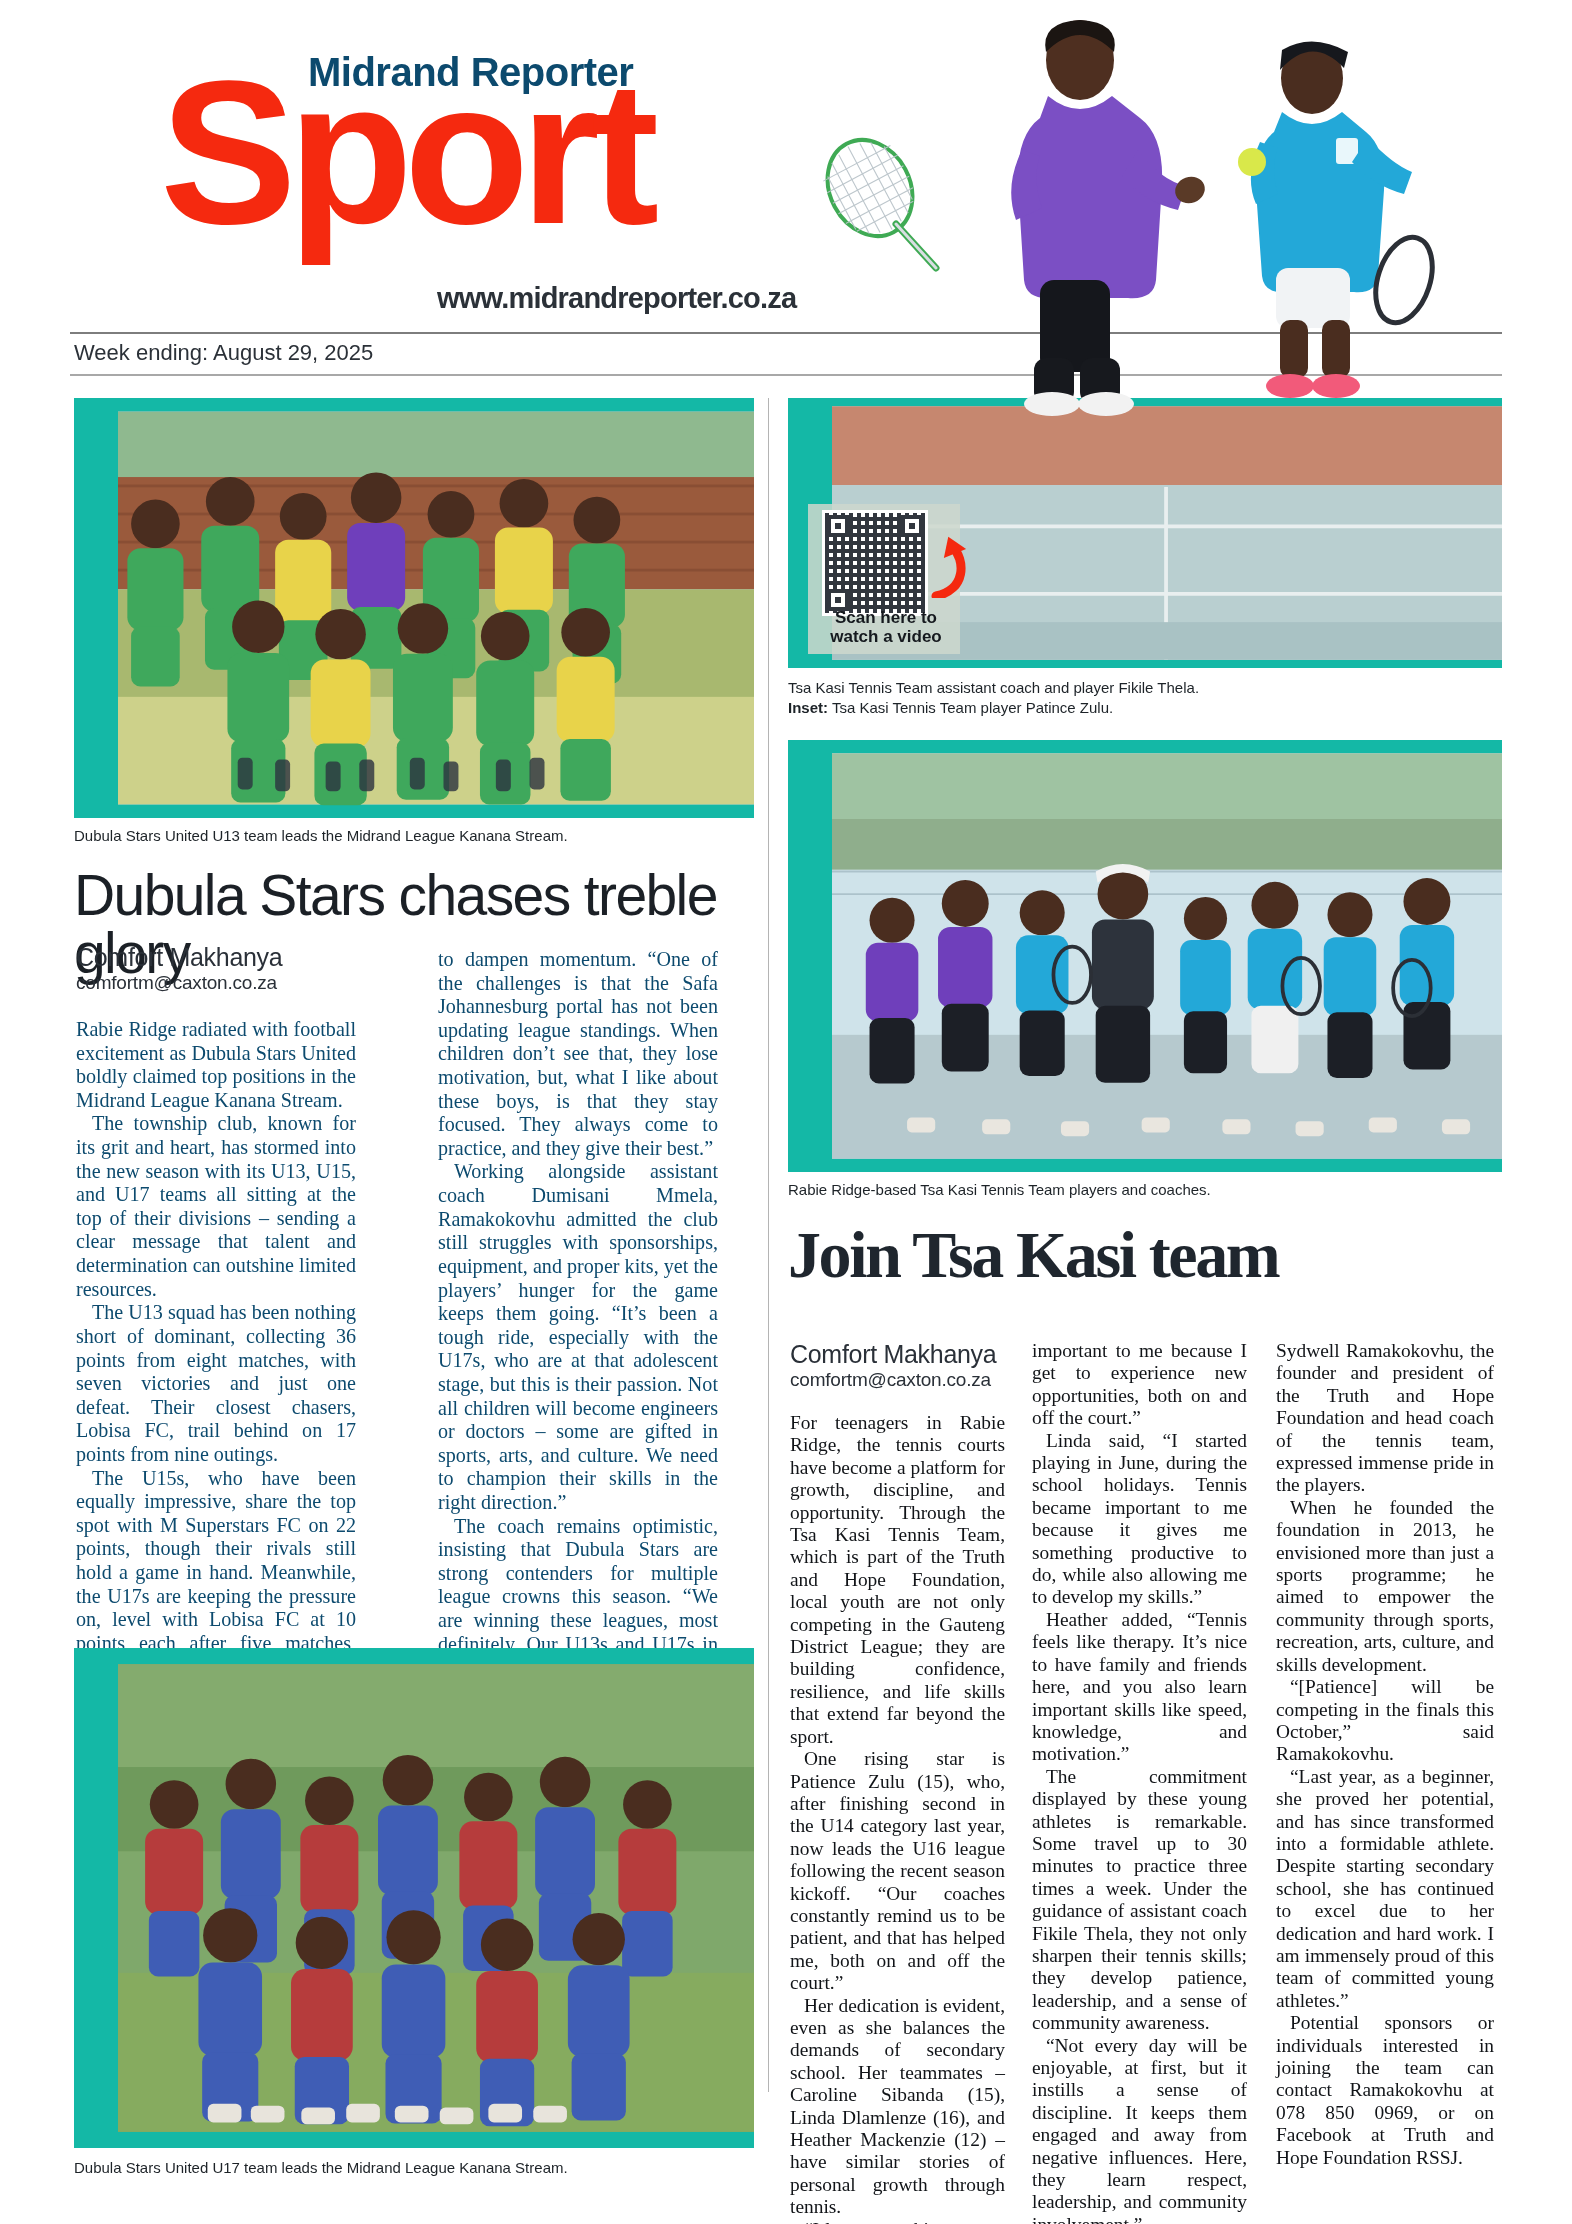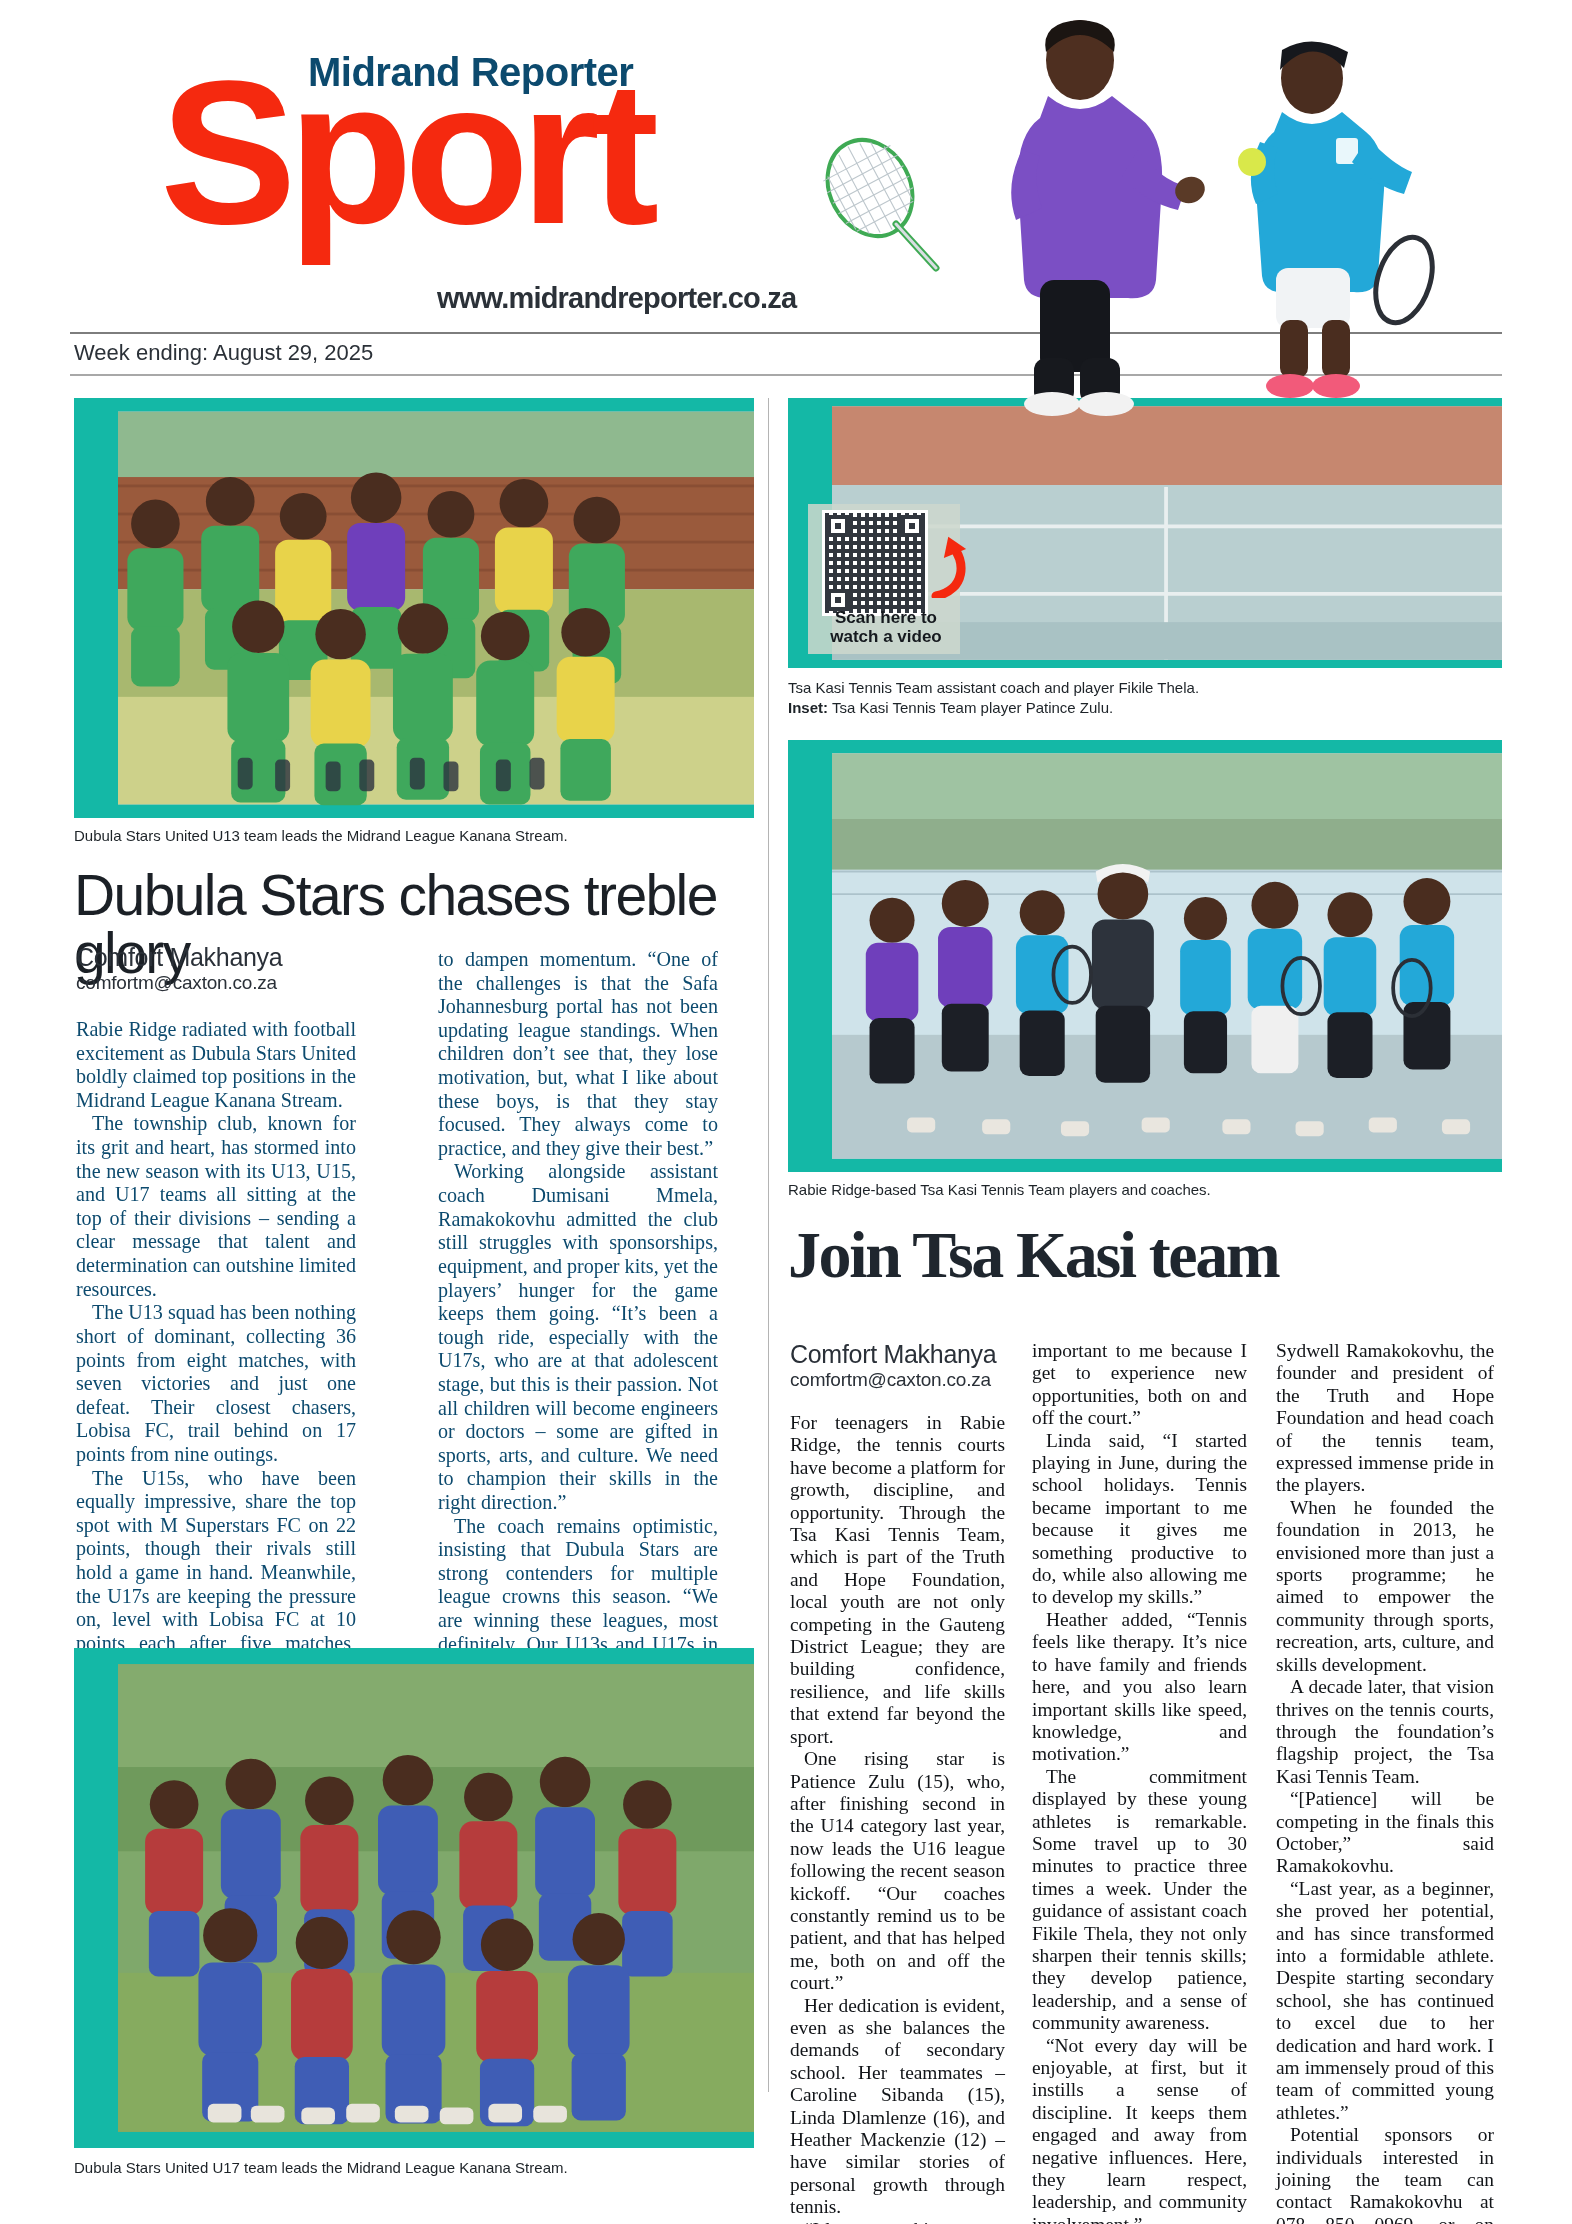--- a/index.html
+++ b/index.html
@@ -622,19 +622,18 @@
   <div class="bodycol-sm" id="tn-col2" style="left:1032px; top:1340px; width:215px;">
       <p class="first">important to me because I get to experience new opportunities, both on and off the court.”</p>
       <p>Linda said, “I started playing in June, during the school holidays. Tennis became important to me because it gives me something productive to do, while also allowing me to develop my skills.”</p>
       <p>Heather added, “Tennis feels like therapy. It’s nice to have family and friends here, and you also learn important skills like speed, knowledge, and motivation.”</p>
       <p>The commitment displayed by these young athletes is remarkable. Some travel up to 30 minutes to practice three times a week. Under the guidance of assistant coach Fikile Thela, they not only sharpen their tennis skills; they develop patience, leadership, and a sense of community awareness.</p>
       <p>“Not every day will be enjoyable, at first, but it instills a sense of discipline. It keeps them engaged and away from negative influences. Here, they learn respect, leadership, and community involvement.”</p>
     </div>
   <div class="bodycol-sm" id="tn-col3" style="left:1276px; top:1340px; width:218px;">
       <p class="first">Sydwell Ramakokovhu, the founder and president of the Truth and Hope Foundation and head coach of the tennis team, expressed immense pride in the players.</p>
       <p>When he founded the foundation in 2013, he envisioned more than just a sports programme; he aimed to empower the community through sports, recreation, arts, culture, and skills development.</p>
-      <p>A decade later, that vision thrives on the tennis courts, through the foundation’s flagship project, the Tsa Kasi Tennis Team.</p>
       <p>“[Patience] will be competing in the finals this October,” said Ramakokovhu.</p>
       <p>“Last year, as a beginner, she proved her potential, and has since transformed into a formidable athlete. Despite starting secondary school, she has continued to excel due to her dedication and hard work. I am immensely proud of this team of committed young athletes.”</p>
       <p>Potential sponsors or individuals interested in joining the team can contact Ramakokovhu at 078 850 0969, or on Facebook at Truth and Hope Foundation RSSJ.</p>
     </div>
 
 </div>
 
 </body></html>

